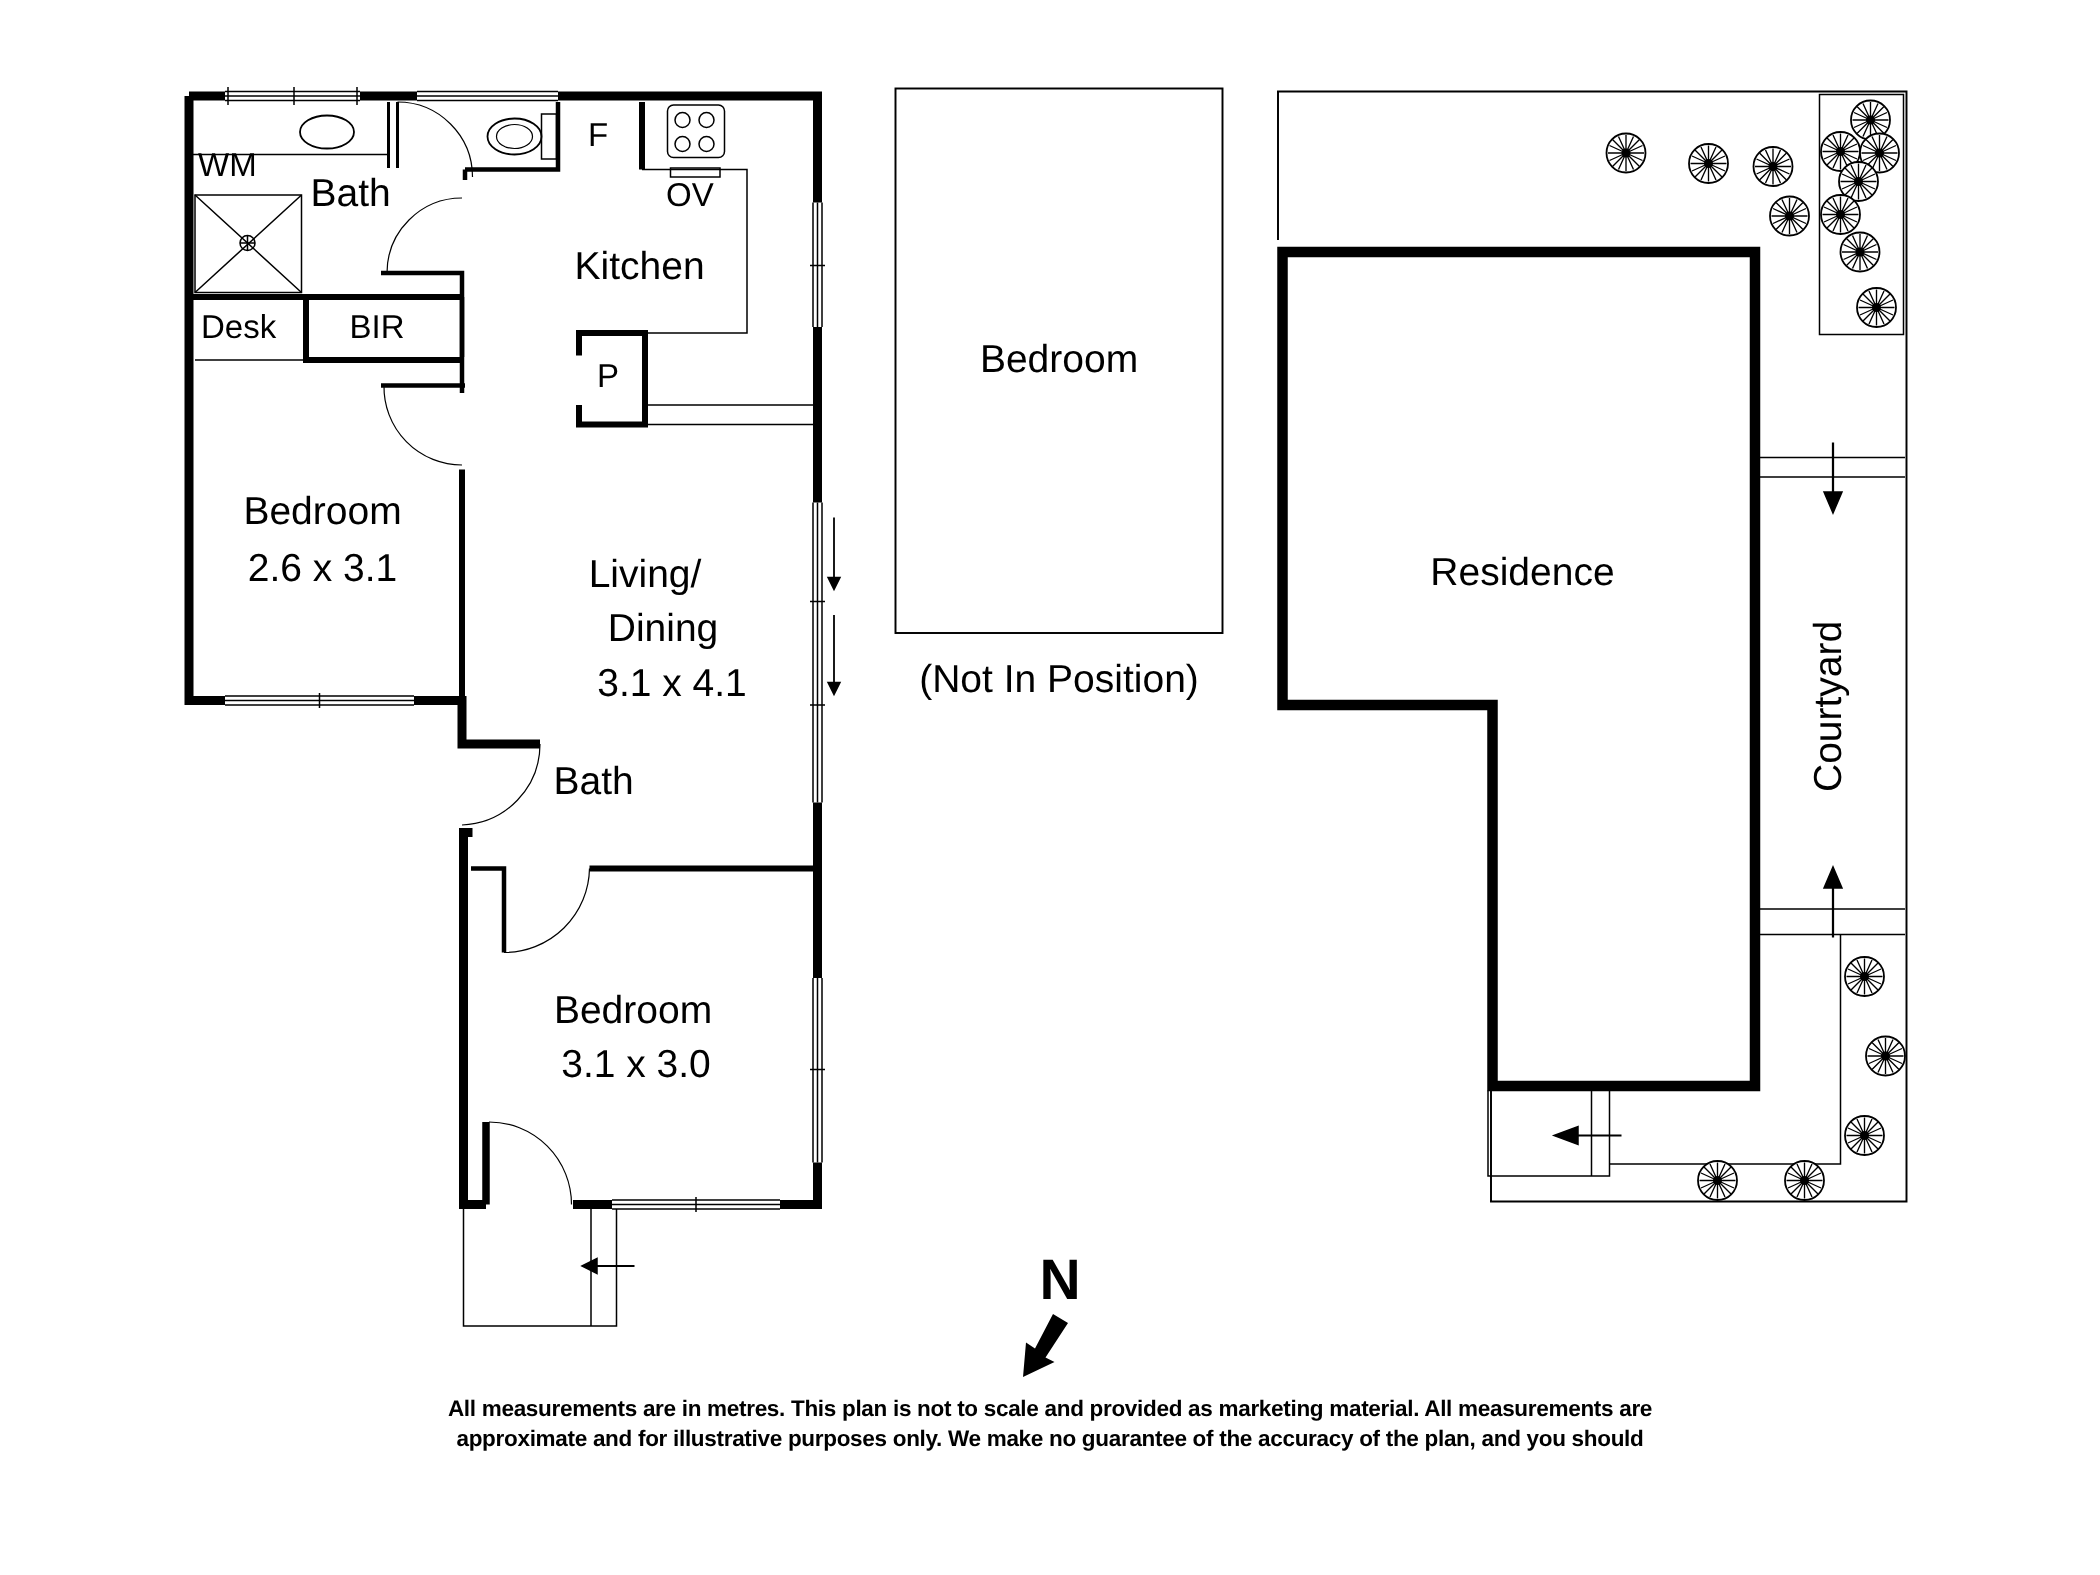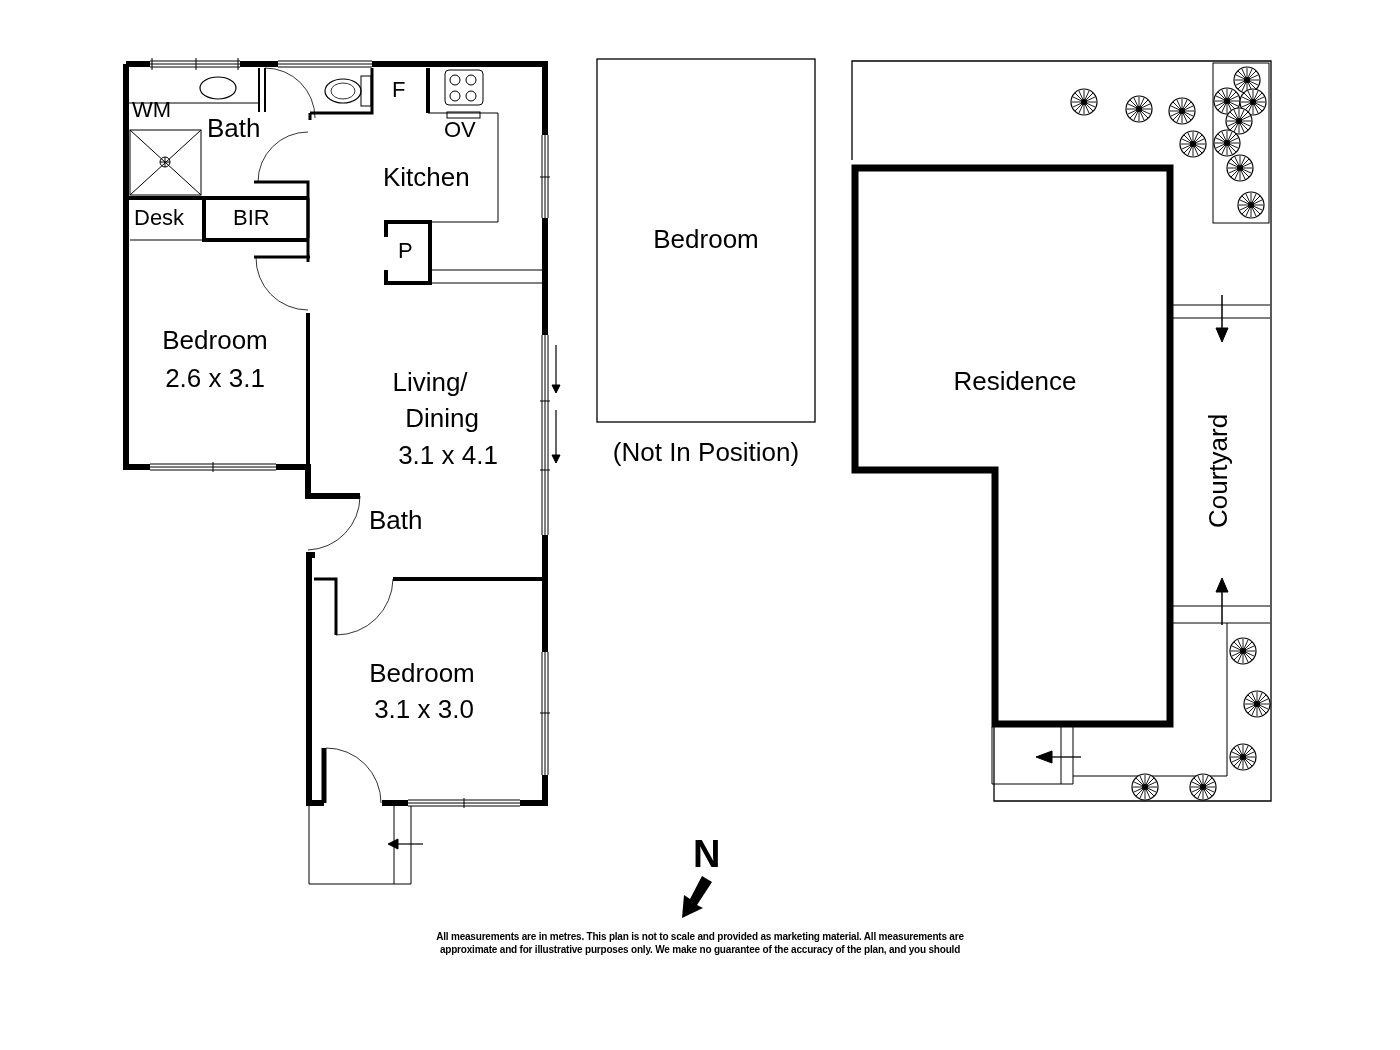--- a/index.html
+++ b/index.html
@@ -4,21 +4,21 @@
 <style>
   html, body { margin: 0; padding: 0; background: #ffffff; }
   body { width: 1400px; height: 1050px; position: relative; overflow: hidden; font-family: "Liberation Sans", sans-serif; color: #000; }
   svg.plan { position: absolute; left: 0; top: 0; }
   .lbl { position: absolute; font-family: "Liberation Sans", sans-serif; color: #000; white-space: nowrap; line-height: 1.2; }
   .c { text-align: center; transform: translateX(-50%); }
   .room { font-size: 26px; }
   .small { font-size: 22px; }
   .courtyard { font-size: 26px; transform: rotate(-90deg); transform-origin: left top; }
   .north { font-size: 38px; font-weight: bold; }
-  .disclaimer { position: absolute; left: 200px; width: 1000px; top: 930px; text-align: center; font-size: 10px; font-weight: bold; line-height: 1.3; letter-spacing: -0.2px; }
+  .disclaimer { position: absolute; left: 200px; width: 1000px; top: 930px; text-align: center; font-size: 15px; font-weight: bold; line-height: 1.3; letter-spacing: -0.2px; }
 </style>
 </head>
 <body>
 
 <svg class="plan" width="1400" height="1050" viewBox="0 0 1400 1050" xmlns="http://www.w3.org/2000/svg">
   <defs>
     <g id="tree">
       <circle r="13" fill="#fff" stroke="#000" stroke-width="1.2"></circle>
       <path d="M-12 0 L12 0 M0 -12 L0 12 M-9 -9 L9 9 M-9 9 L9 -9 M-5 -11 L5 11 M-11 -5 L11 5 M-11 5 L11 -5 M-5 11 L5 -11" stroke="#000" stroke-width="0.9"></path>
       <circle r="3" fill="#000"></circle>

